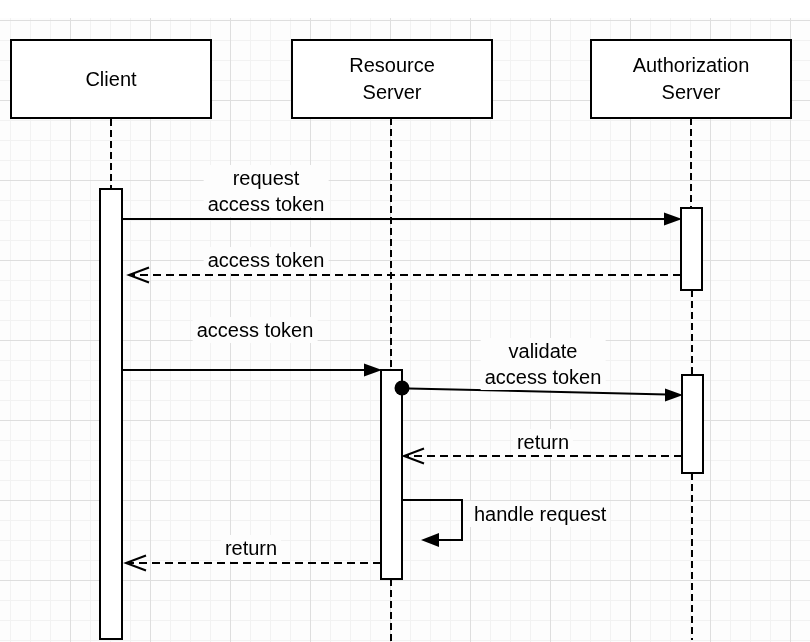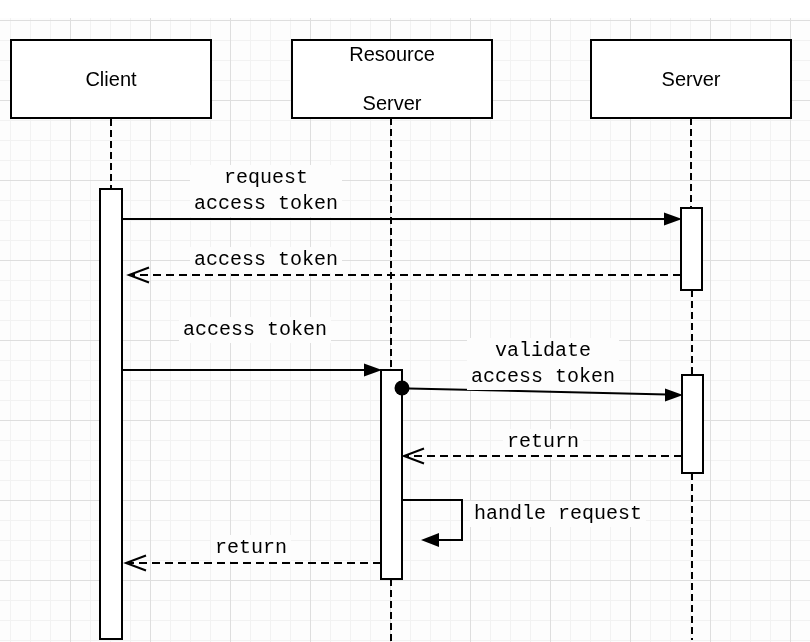--- a/index.html
+++ b/index.html
@@ -31,32 +31,31 @@
     background: #fff;
     display: flex;
     flex-direction: column;
     align-items: center;
     justify-content: center;
     text-align: center;
     font-size: 20px;
     line-height: 27px;
   }
   .participant.client { left: 10px; }
-  .participant.resource { left: 291px; justify-content: space-between; }
+  .participant.resource { left: 291px; }
   .participant.auth { left: 590px; }
   .msg-label {
     position: absolute;
     transform: translateX(-50%);
     text-align: center;
     font-size: 20px;
     line-height: 26px;
     white-space: nowrap;
     background: #fdfdfd;
     padding: 0 4px;
-    font-family: Liberation Mono, monospace;
   }
   .msg-label.m1 { left: 266px; top: 147px; }
   .msg-label.m2 { left: 266px; top: 229px; }
   .msg-label.m3 { left: 255px; top: 299px; }
   .msg-label.m4 { left: 543px; top: 320px; }
   .msg-label.m5 { left: 543px; top: 411px; }
   .msg-label.m6 { left: 470px; top: 483px; transform: none; text-align: right; }
   .msg-label.m7 { left: 251px; top: 517px; }
 </style>
 </head>
@@ -106,20 +105,21 @@
   </svg>
 
   <div class="participant client">
     <div>Client</div>
   </div>
   <div class="participant resource">
     <div>Resource</div>
     <div>Server</div>
   </div>
   <div class="participant auth">
+    <div>Authorization</div>
     <div>Server</div>
   </div>
 
   <div class="msg-label m1">
     <div>request</div>
     <div>access token</div>
   </div>
   <div class="msg-label m2">
     <div>access token</div>
   </div>

